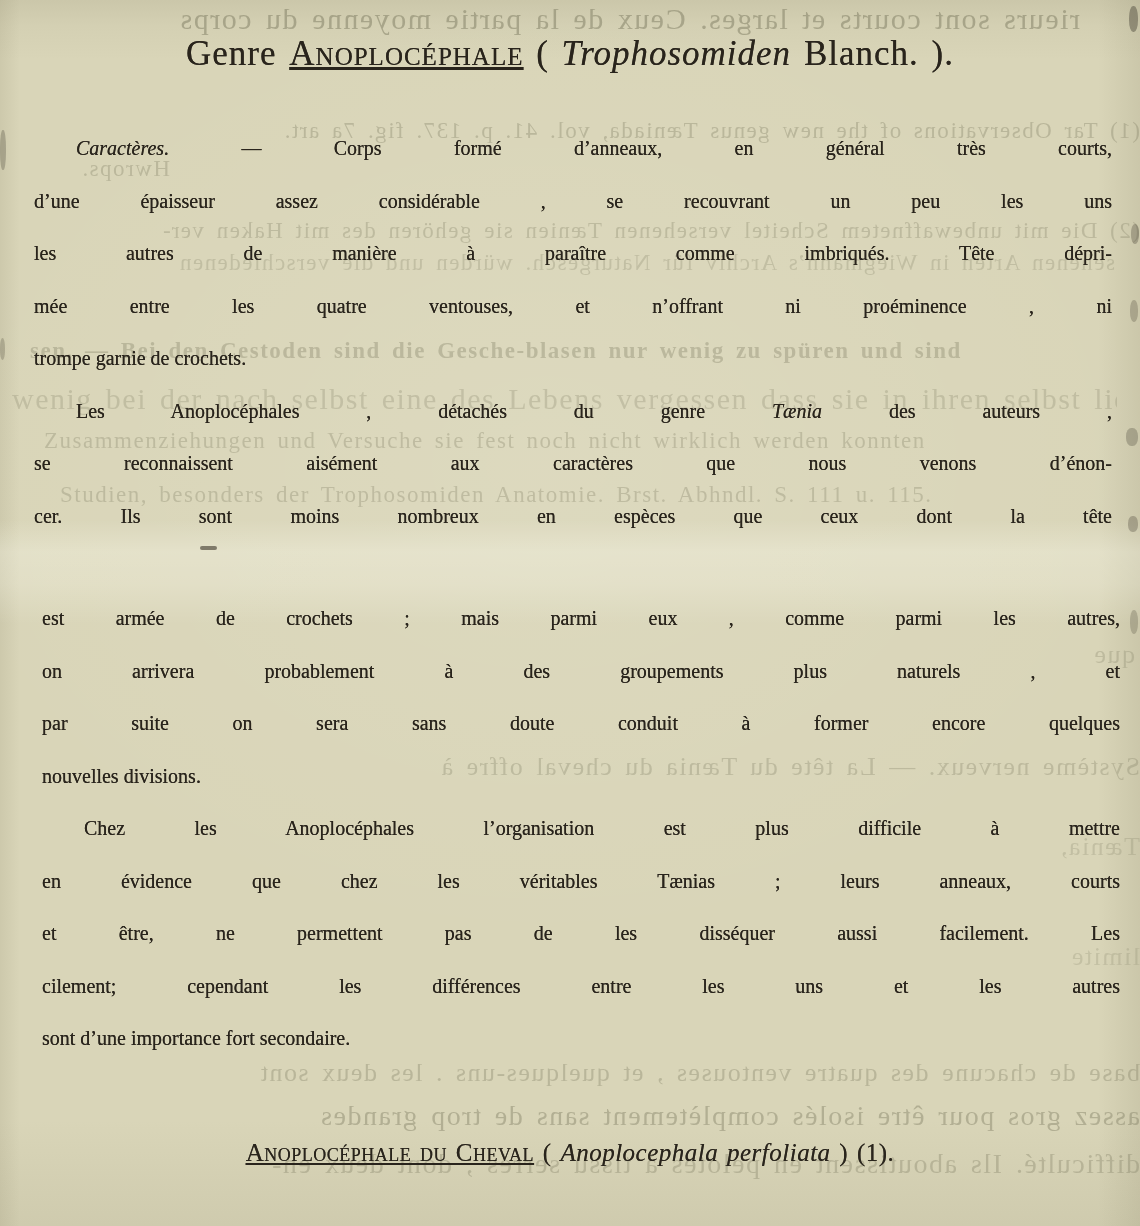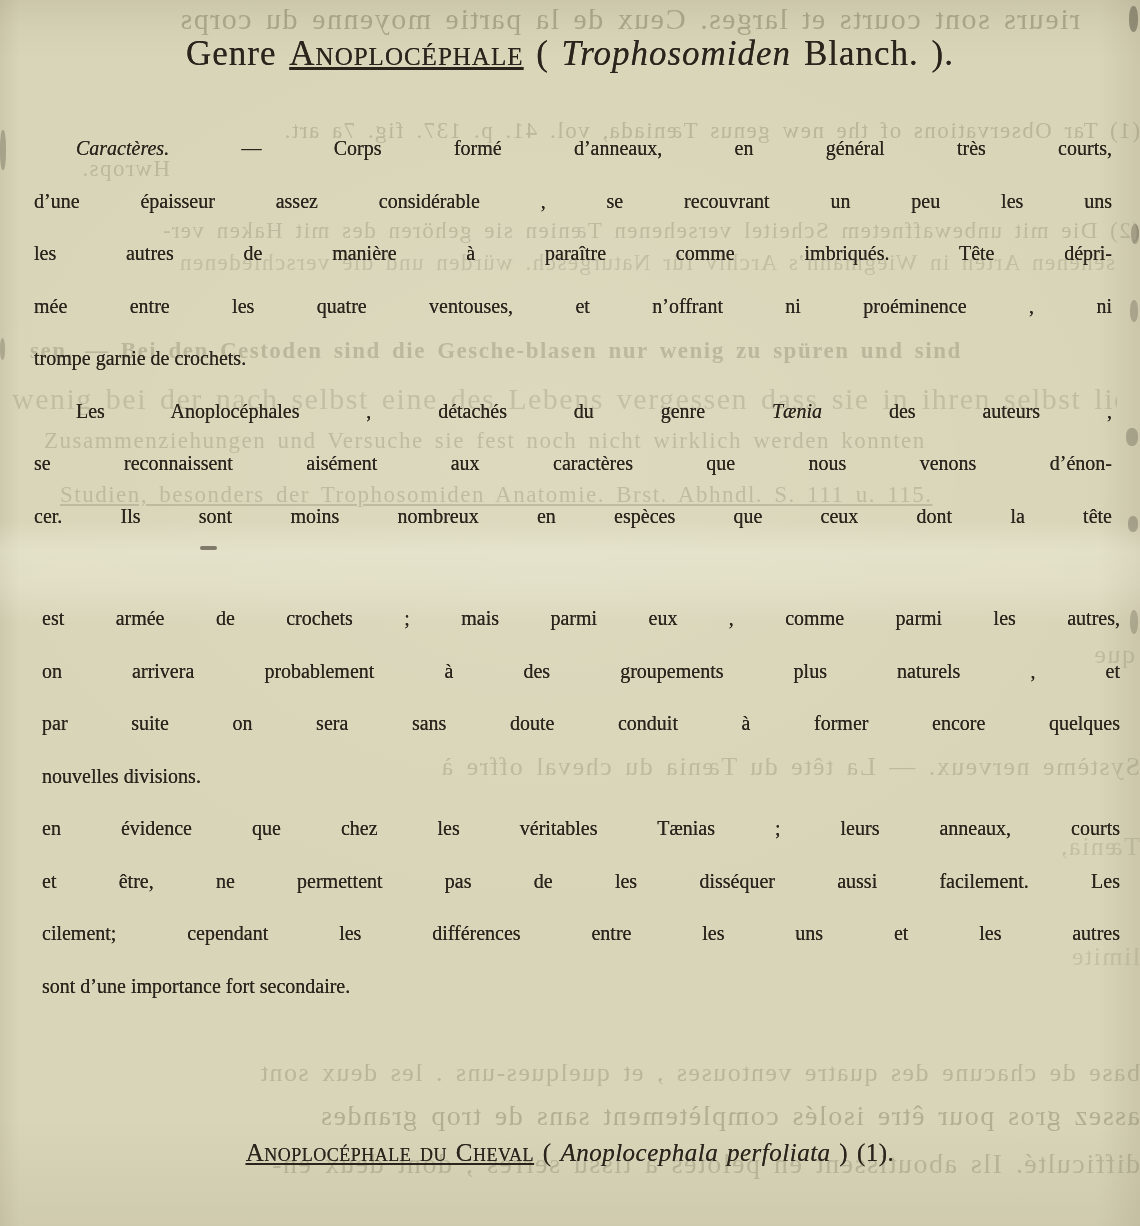--- a/index.html
+++ b/index.html
@@ -71,21 +71,21 @@
 
   <div id="bleed-layer">
       <div class="bleed mir" style="top: 2px; left: 0px; width: 1080px; font-size: 30px; opacity: 0.5;">rieurs sont courts et larges. Ceux de la partie moyenne du corps</div>
       <div class="bleed mir" style="top: 118px; left: 55px; width: 1085px; font-size: 23px; opacity: 0.34;">(1) Tar Observations of the new genus Tæniada, vol. 41. p. 137. fig. 7a art.</div>
       <div class="bleed mir" style="top: 156px; left: 0px; width: 170px; font-size: 23px; opacity: 0.32;">Hwrops.</div>
       <div class="bleed mir" style="top: 218px; left: 25px; width: 1115px; font-size: 23px; opacity: 0.3;">(2) Die mit unbewaffnetem Scheitel versehenen Tænien sie gehören des mit Haken ver-</div>
       <div class="bleed mir" style="top: 250px; left: 25px; width: 1090px; font-size: 23px; opacity: 0.26;">sehenen Arten in Wiegmann’s Archiv für Naturgesch. würden und die verschiedenen</div>
       <div class="bleed" style="top: 338px; left: 30px; width: 1105px; font-size: 23px; opacity: 0.34; font-weight: bold;">sen. — Bei den Cestoden sind die Gesche-blasen nur wenig zu spüren und sind</div>
       <div class="bleed" style="top: 382px; left: 12px; width: 1105px; font-size: 30px; opacity: 0.26; text-align: right;">wenig bei der nach selbst eine des Lebens vergessen dass sie in ihren selbst liegen</div>
       <div class="bleed" style="top: 428px; left: 30px; width: 1085px; font-size: 23px; opacity: 0.3; margin-left: 14px;">Zusammenziehungen und Versuche sie fest noch nicht wirklich werden konnten</div>
-      <div class="bleed" style="top: 482px; left: 60px; width: 1045px; font-size: 23px; opacity: 0.3; text-decoration: underline;">Studien, besonders der Trophosomiden Anatomie. Brst. Abhndl. S. 111 u. 115.</div>
+      <div class="bleed" style="top: 482px; left: 60px; width: 1045px; font-size: 23px; opacity: 0.3;">Studien, besonders der Trophosomiden Anatomie. Brst. Abhndl. S. 111 u. 115.</div>
       <div class="bleed mir" style="top: 640px; left: 1055px; width: 80px; font-size: 26px; opacity: 0.28;">que</div>
       <div class="bleed mir" style="top: 752px; left: 400px; width: 740px; font-size: 26px; opacity: 0.3;">Système nerveux. — La tête du Tænia du cheval offre à</div>
       <div class="bleed mir" style="top: 832px; left: 1045px; width: 95px; font-size: 26px; opacity: 0.24;">Tænia,</div>
       <div class="bleed mir" style="top: 942px; left: 1050px; width: 90px; font-size: 26px; opacity: 0.22;">limite</div>
       <div class="bleed mir" style="top: 1058px; left: 0px; width: 1140px; font-size: 26px; opacity: 0.34;">base de chacune des quatre ventouses , et quelques-uns  .  les deux sont</div>
       <div class="bleed mir" style="top: 1100px; left: 15px; width: 1125px; font-size: 28px; opacity: 0.42;">assez gros pour être isolés complètement sans de trop grandes</div>
       <div class="bleed mir" style="top: 1148px; left: 0px; width: 1140px; font-size: 28px; opacity: 0.34;">difficulté. Ils aboutissent en pelotes à tissu serrés , dont deux en-</div>
     </div>
 
   <div id="ink-layer">
@@ -103,20 +103,21 @@
         <div class="line ind"><span>Les Anoplocéphales , détachés du genre </span><span class="it">Tænia</span><span> des auteurs ,</span></div>
         <div class="line"><span>se reconnaissent aisément aux caractères que nous venons d’énon-</span></div>
         <div class="line"><span>cer. Ils sont moins nombreux en espèces que ceux dont la tête</span></div>
       </div>
 
     <div class="text-block" style="top: 592px; margin-left: 8px;">
         <div class="line"><span>est armée de crochets ; mais parmi eux , comme parmi les autres,</span></div>
         <div class="line"><span>on arrivera probablement à des groupements plus naturels , et</span></div>
         <div class="line"><span>par suite on sera sans doute conduit à former encore quelques</span></div>
         <div class="line noj"><span>nouvelles divisions.</span></div>
+        <div class="line ind"><span>Chez les Anoplocéphales l’organisation est plus difficile à mettre</span></div>
         <div class="line"><span>en évidence que chez les véritables Tænias ; leurs anneaux, courts</span></div>
         <div class="line"><span>et être, ne permettent pas de les disséquer aussi facilement. Les</span></div>
         <div class="line"><span>cilement; cependant les différences entre les uns et les autres</span></div>
         <div class="line noj"><span>sont d’une importance fort secondaire.</span></div>
       </div>
 
     <div id="caption" class="heading">
       <span class="sc">Anoplocéphale du Cheval</span><span> ( </span><span class="it">Anoplocephala perfoliata</span><span> ) </span><span>(1).</span>
     </div>
 

